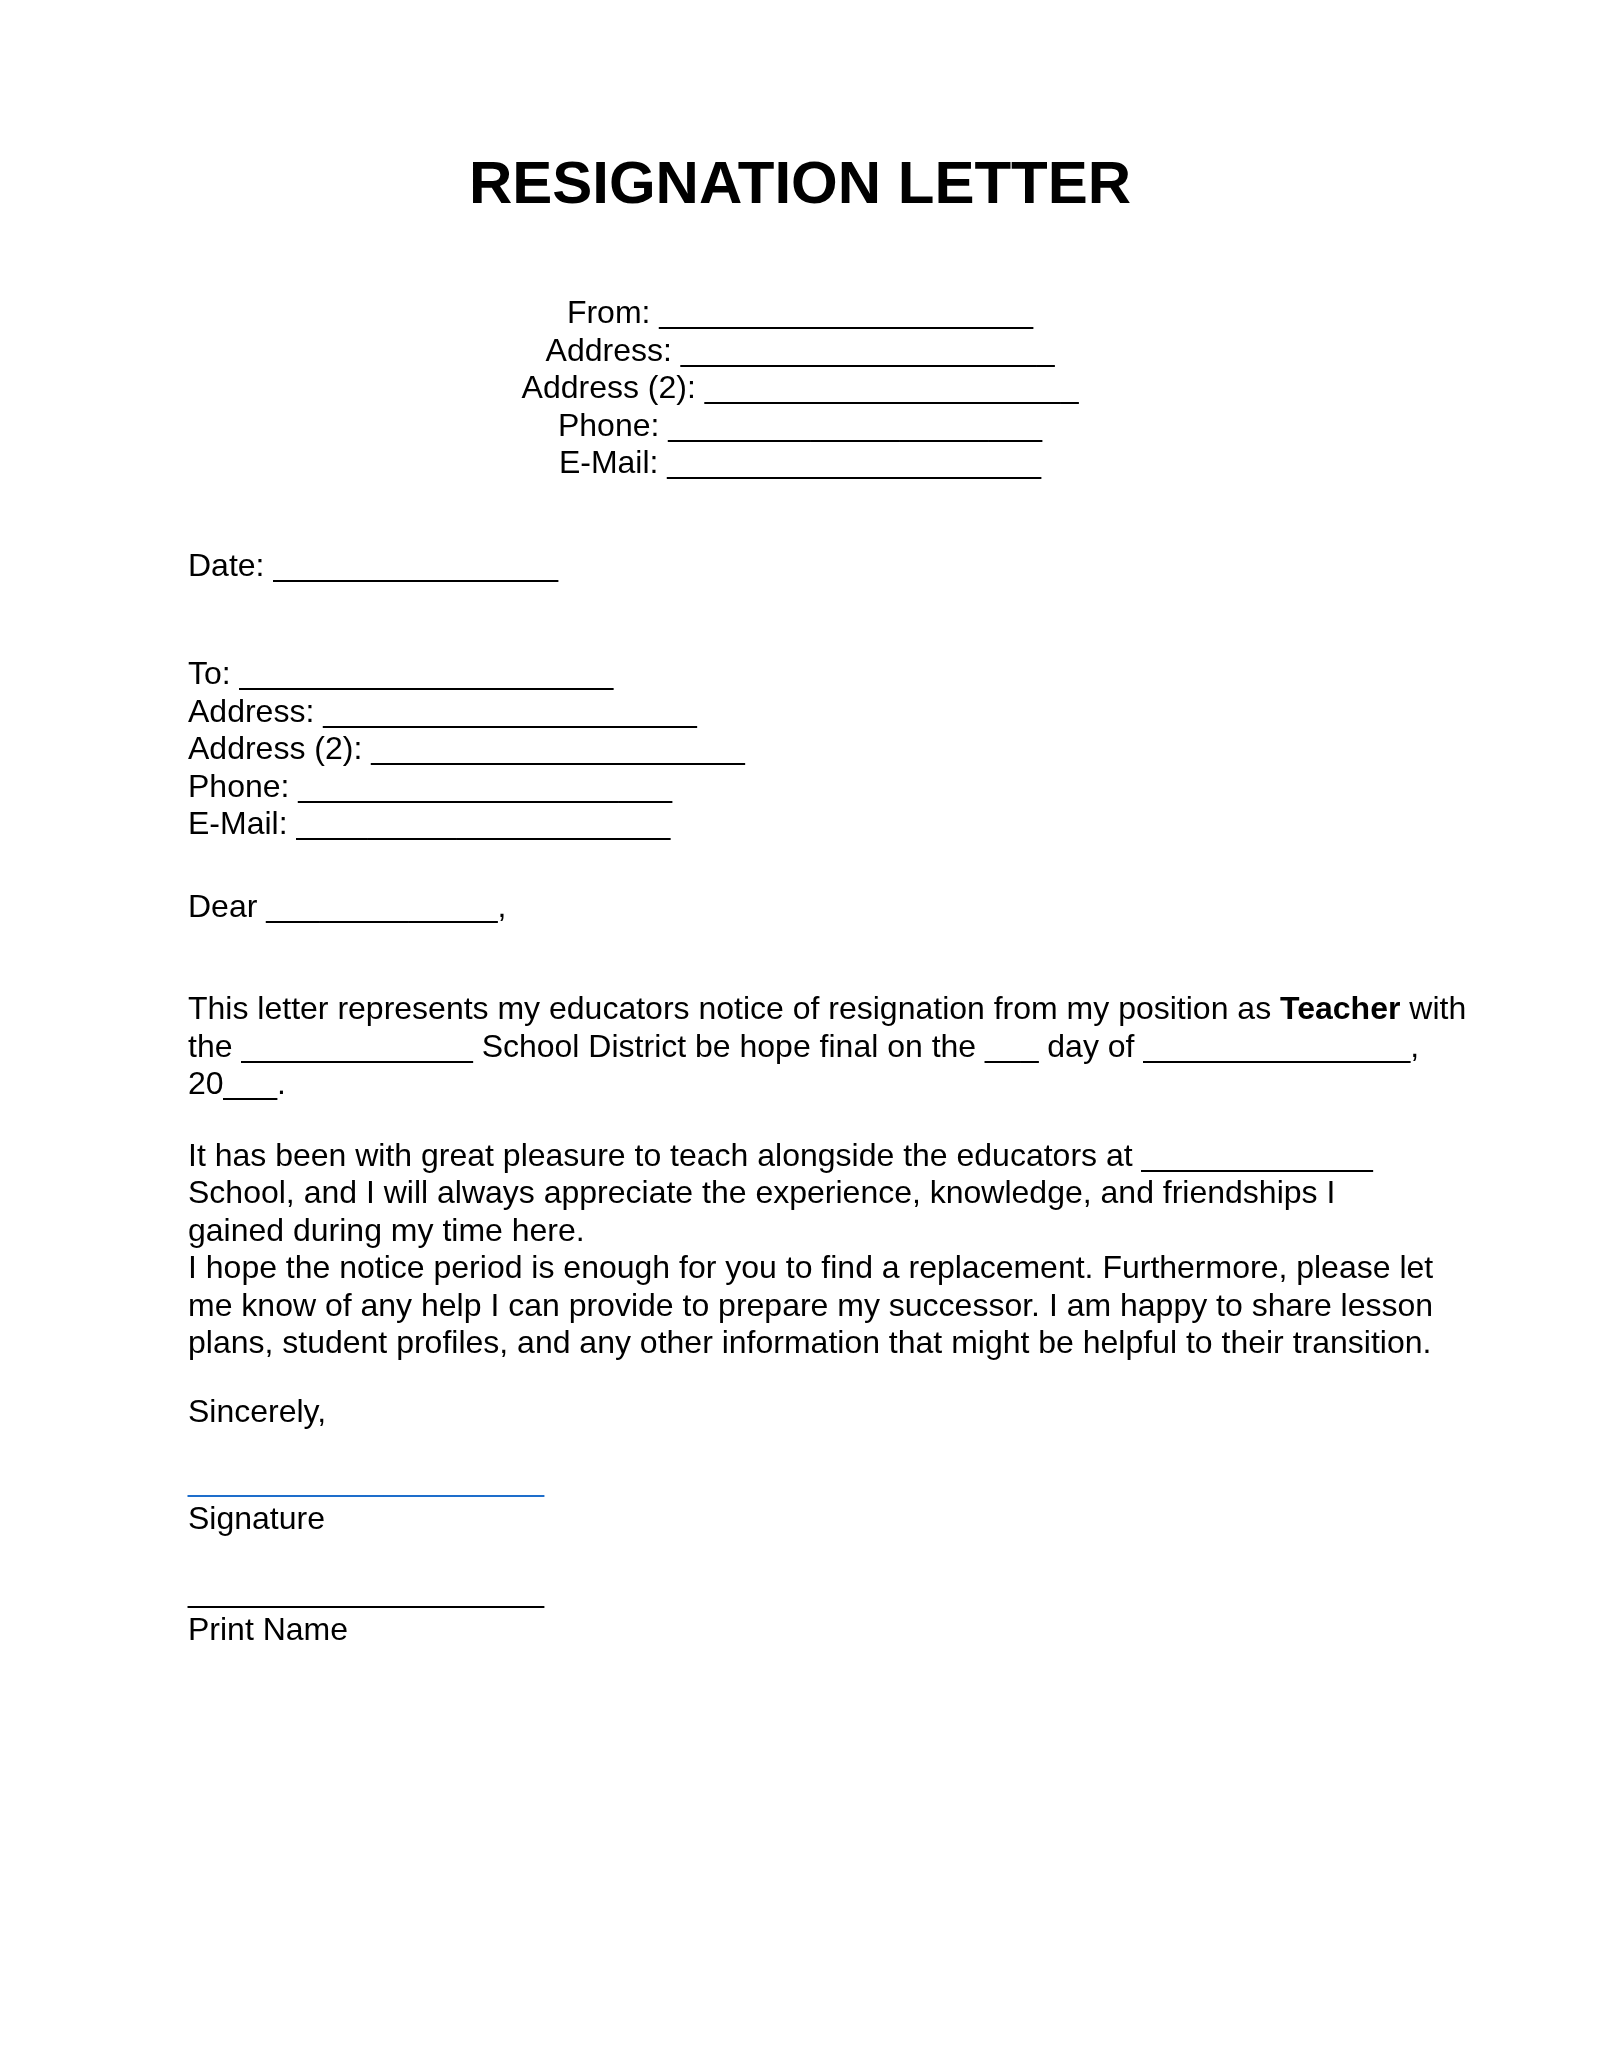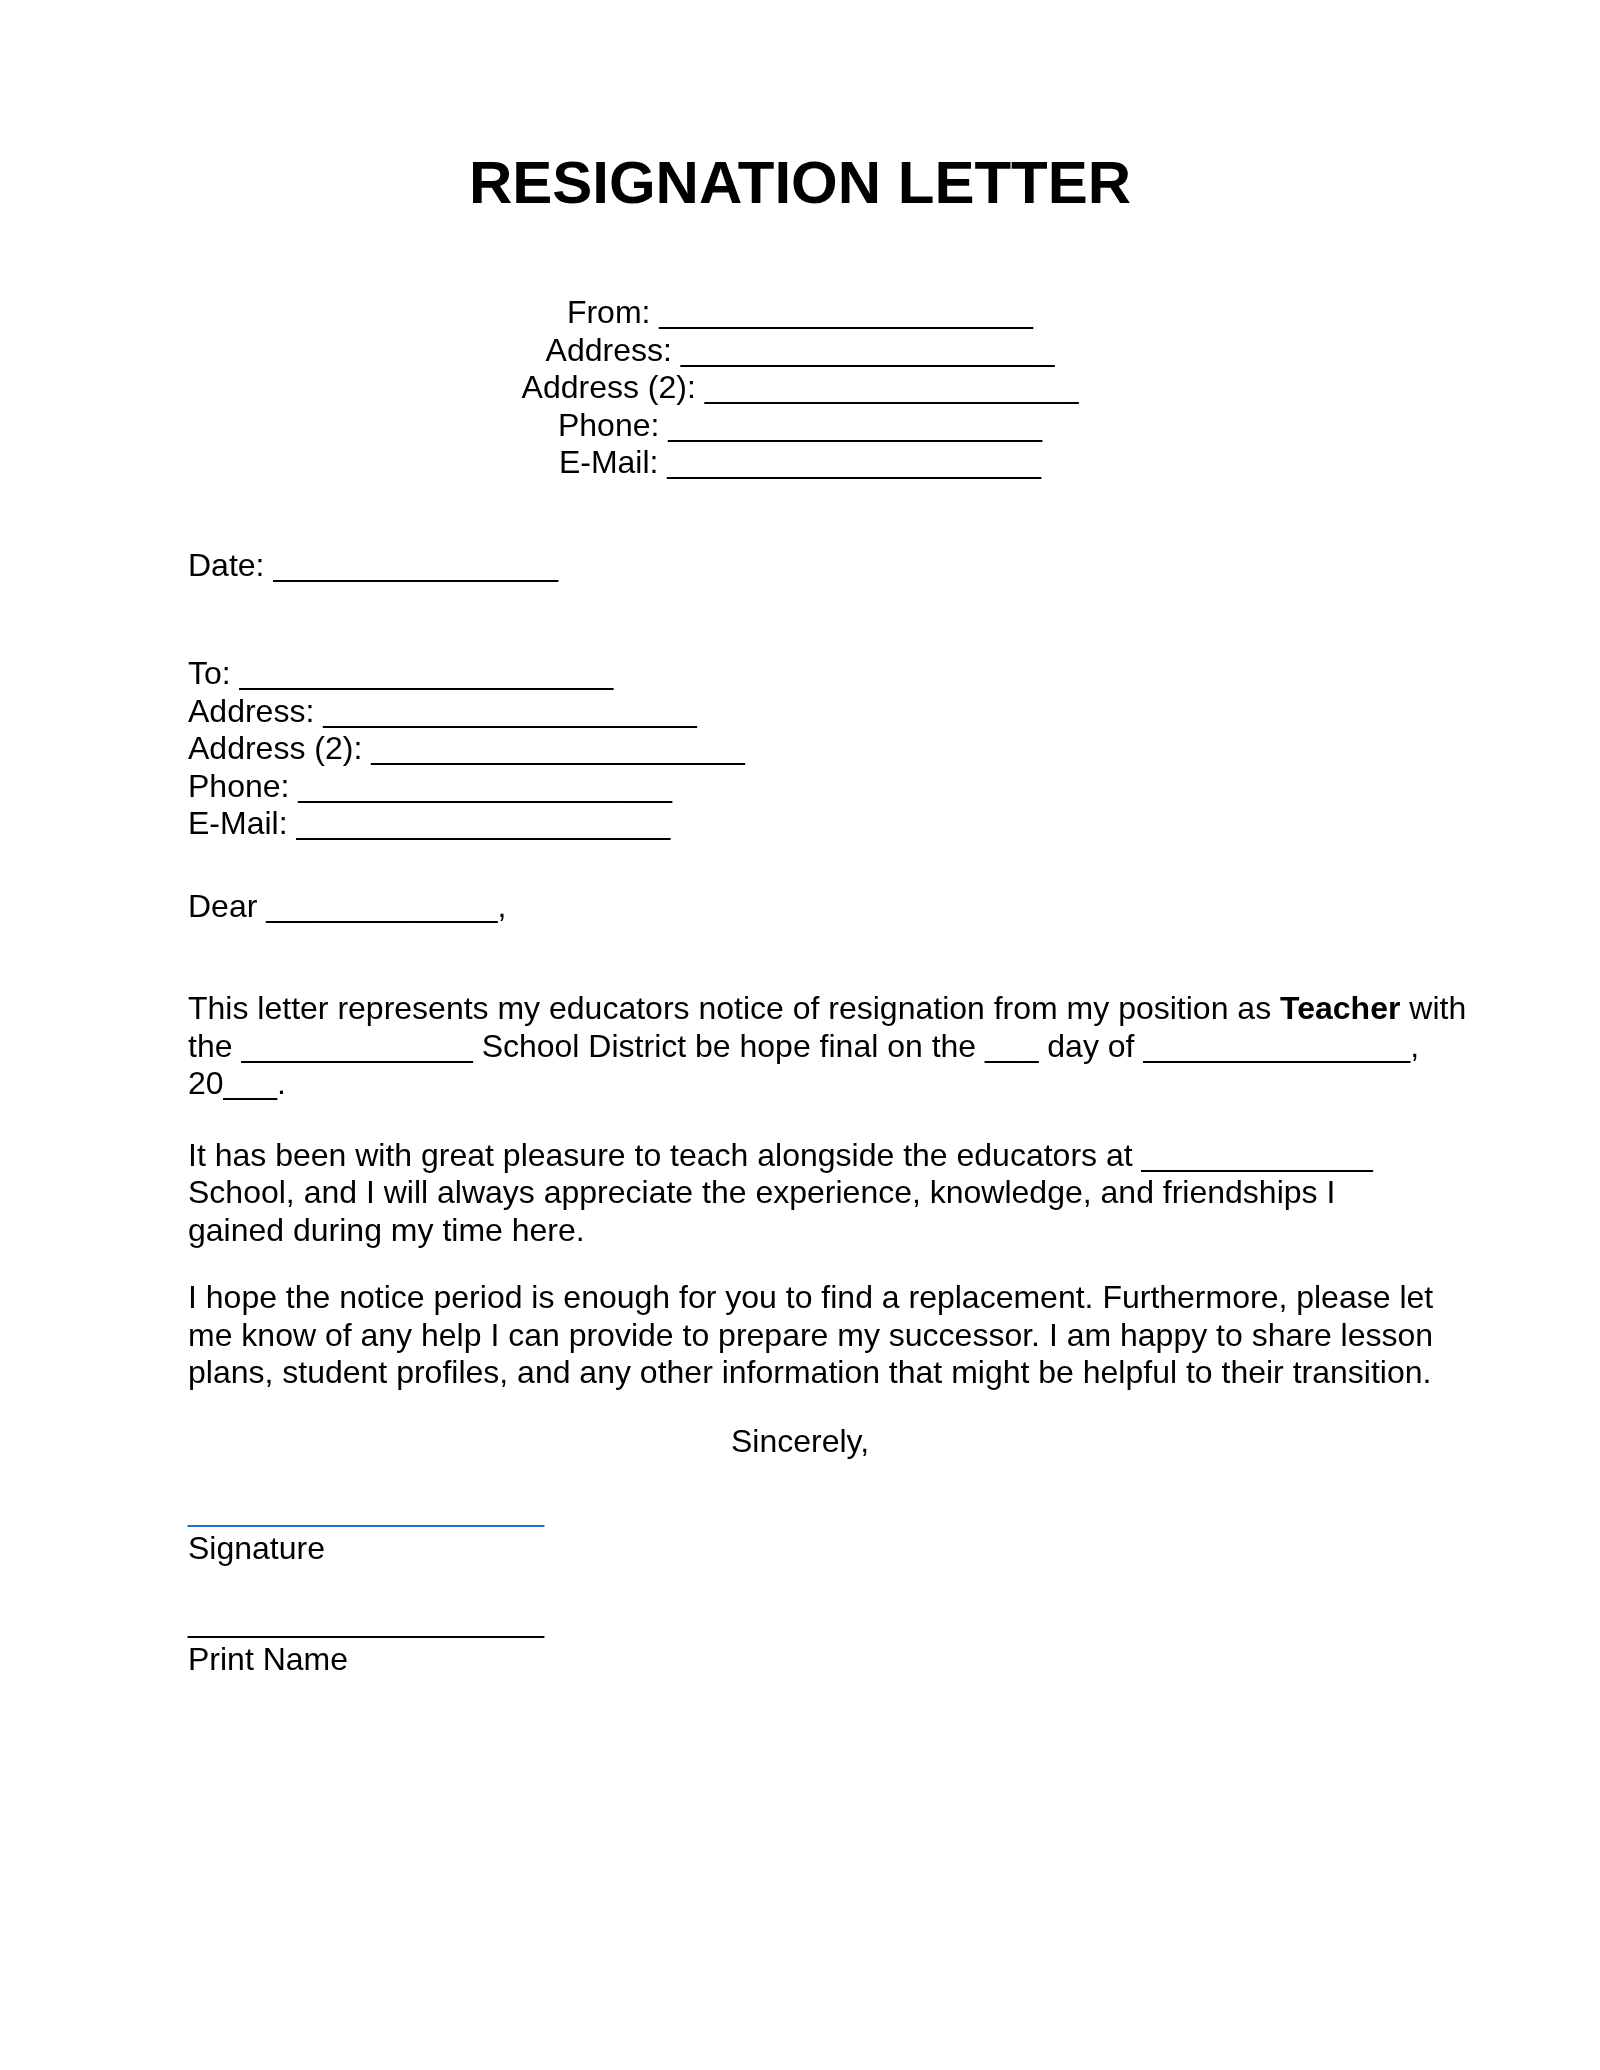--- a/index.html
+++ b/index.html
@@ -25,22 +25,22 @@
     font-size: 32px;
     line-height: 37.5px;
     white-space: pre;
   }
   .from-block { margin-top: 76px; text-align: center; }
   .date-line  { margin-top: 65px; }
   .to-block   { margin-top: 71px; }
   .dear-line  { margin-top: 45px; }
   .para-0     { margin-top: 65px; }
   .para-1     { margin-top: 34px; }
-  .para-2     { margin-top: 30px; }
-  .sincerely  { margin-top: 31px; text-align: center; }
+  .para-2     { }
+  .sincerely  { margin-top: 31px; }
   .sig-line   { margin-top: 32px; }
   .print-line { margin-top: 36px; }
   .bold { font-weight: 700; }
   .logo-wrap { margin: 185px 0 0 10px; width: 35px; height: 50px; }
 </style>
 </head>
 <body>
 
 <div class="page">
   <div class="content">

